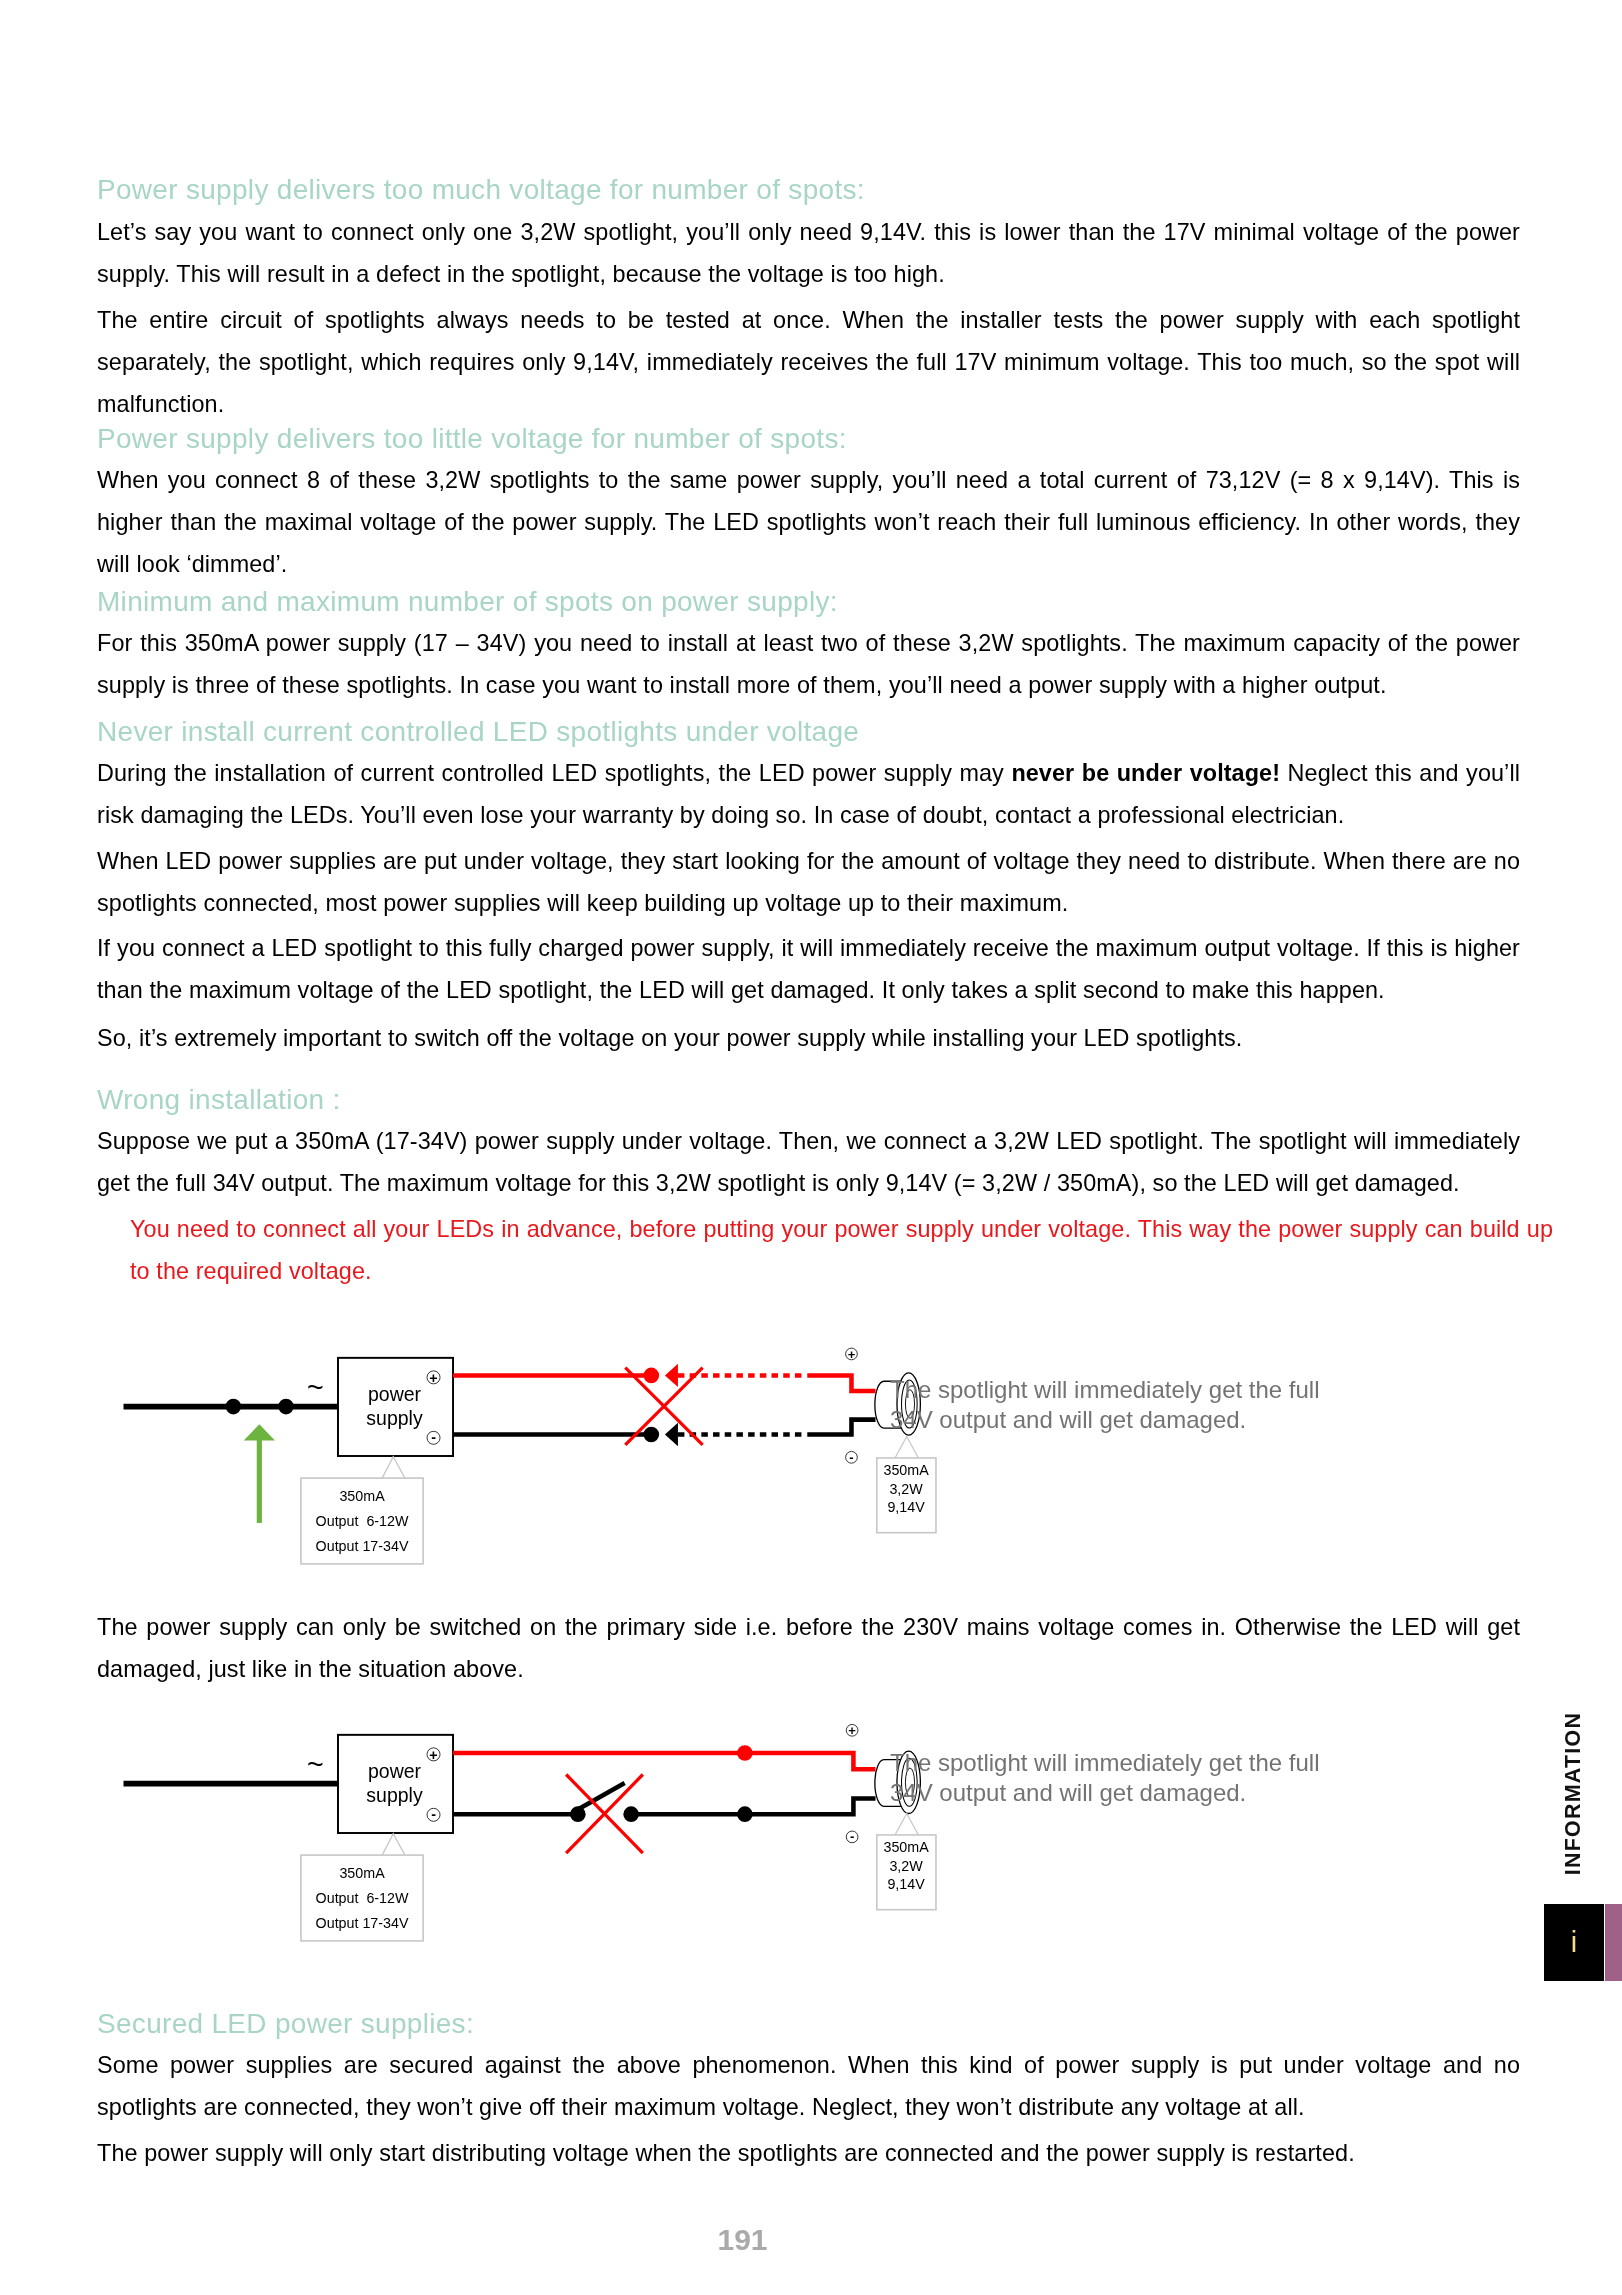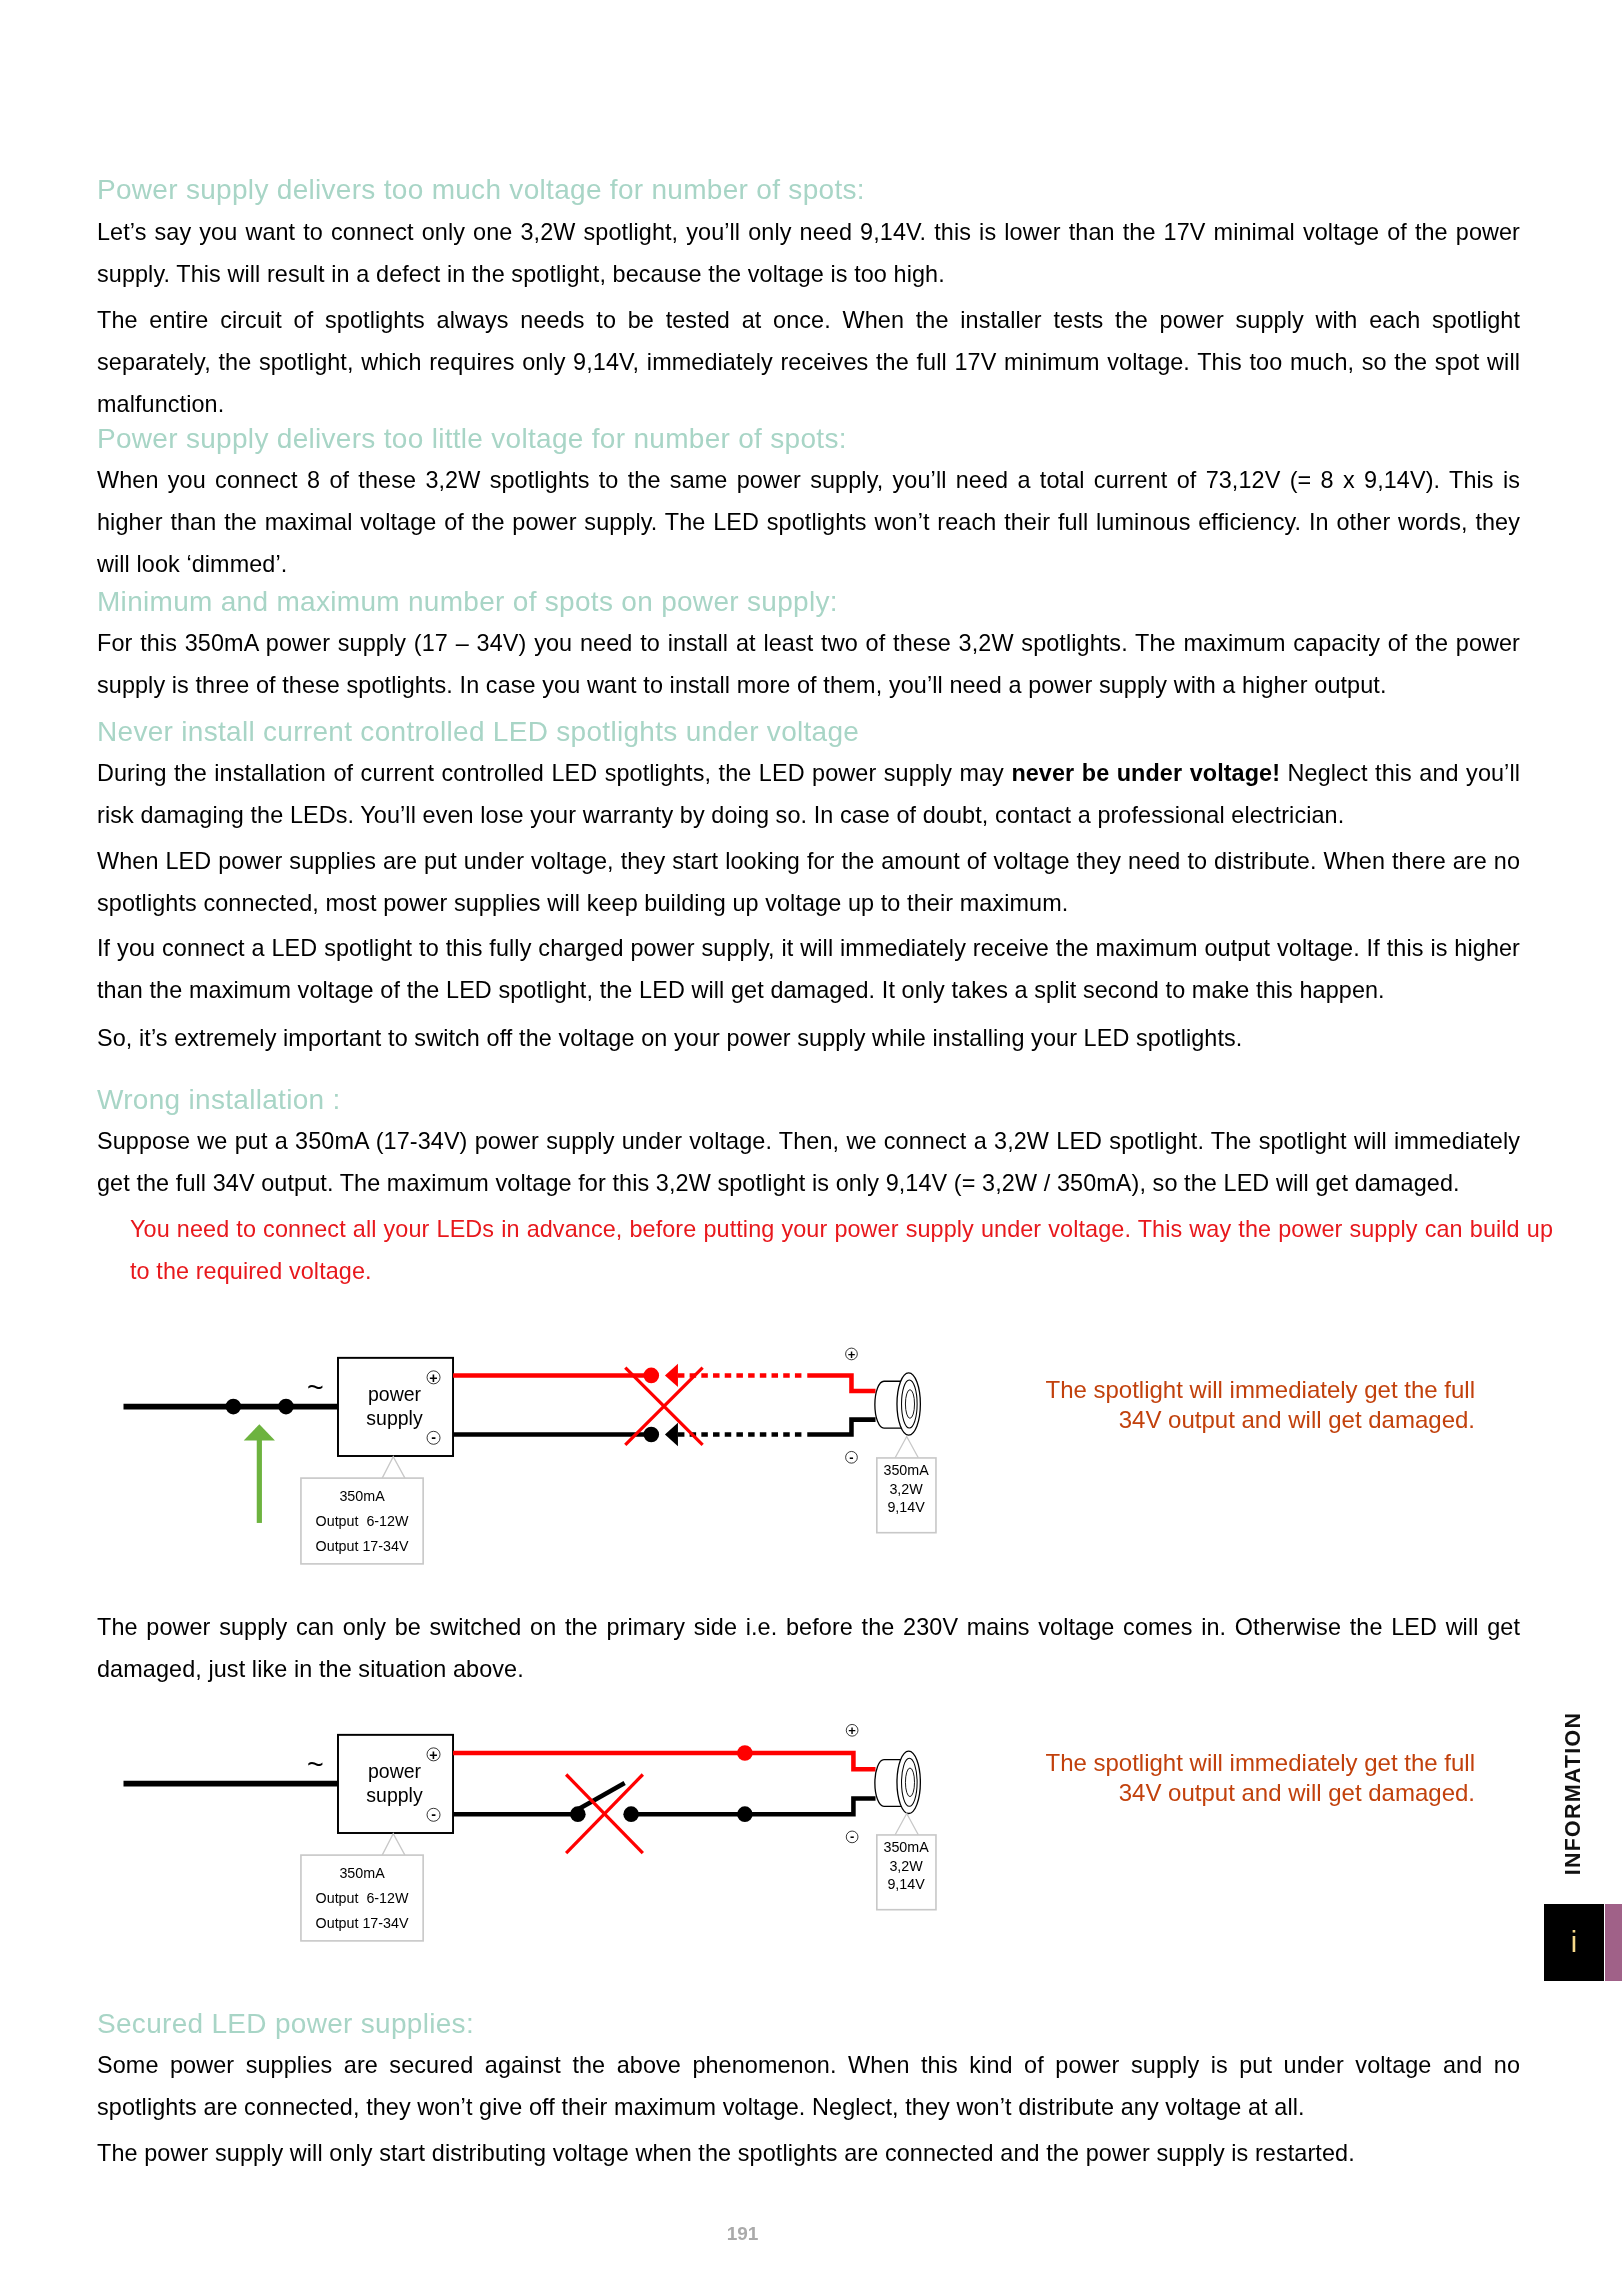--- a/index.html
+++ b/index.html
@@ -6,32 +6,32 @@
   body { width:1623px; height:2295px; position:relative; overflow:hidden;
          font-family:"Liberation Sans", sans-serif; color:#000; }
   .h { position:absolute; left:97px; margin:0; font-weight:normal; font-size:28px;
        color:#A8D5C6; line-height:32.5px; letter-spacing:0.3px; white-space:nowrap; }
   .p { position:absolute; left:97px; width:1423px; margin:0; font-size:23.4px;
        line-height:42px; text-align:justify; text-align-last:left; letter-spacing:0.1px; }
   .p.red { color:#E8181C;margin-left:33px; }
   .p b { font-weight:bold; }
   svg.diag { position:absolute; left:0; width:1623px; overflow:visible; }
   .diag text { font-family:"Liberation Sans", sans-serif; }
-  .note { position:absolute; width:585px; text-align:right; color:#c2410c;
+  .note { position:absolute; width:585px; text-align:left; color:#737373;
           font-size:24px; line-height:30px; }
   .side-label { position:absolute; left:1558px; top:1709px; width:31px; height:168px;
                 display:flex; align-items:center; justify-content:center; }
   .side-label span { transform:rotate(-90deg); white-space:nowrap; font-weight:bold;
                      font-size:21.4px; letter-spacing:1.3px; color:#111; }
   .tab { position:absolute; left:1544px; top:1904px; width:60px; height:77px; background:#000;
          display:flex; align-items:center; justify-content:center; }
   .tab span { color:#F6D98A; font-size:29px; font-family:"Liberation Sans", sans-serif; }
   .tab-strip { position:absolute; left:1605px; top:1904px; width:18px; height:77px; background:#A06188; }
   .pagenum { position:absolute; left:0; width:1485px; top:2223px; text-align:center;
-             font-size:19px; font-weight:bold; color:#AAAAAA; }
+             font-size:30px; font-weight:bold; color:#AAAAAA; }
 </style>
 </head>
 <body>
 
 <h2 class="h" style="top:174px">Power supply delivers too much voltage for number of spots:</h2>
 <p class="p" style="top:211px">Let’s say you want to connect only one 3,2W spotlight, you’ll only need 9,14V. this is lower than the 17V minimal voltage of the power supply. This will result in a defect in the spotlight, because the voltage is too high.</p>
 <p class="p" style="top:299px">The entire circuit of spotlights always needs to be tested at once. When the installer tests the power supply with each spotlight separately, the spotlight, which requires only 9,14V, immediately receives the full 17V minimum voltage. This too much, so the spot will malfunction.</p>
 
 <h2 class="h" style="top:423px">Power supply delivers too little voltage for number of spots:</h2>
 <p class="p" style="top:459px">When you connect 8 of these 3,2W spotlights to the same power supply, you’ll need a total current of 73,12V (= 8 x 9,14V). This is higher than the maximal voltage of the power supply. The LED spotlights won’t reach their full luminous efficiency. In other words, they will look ‘dimmed’.</p>

